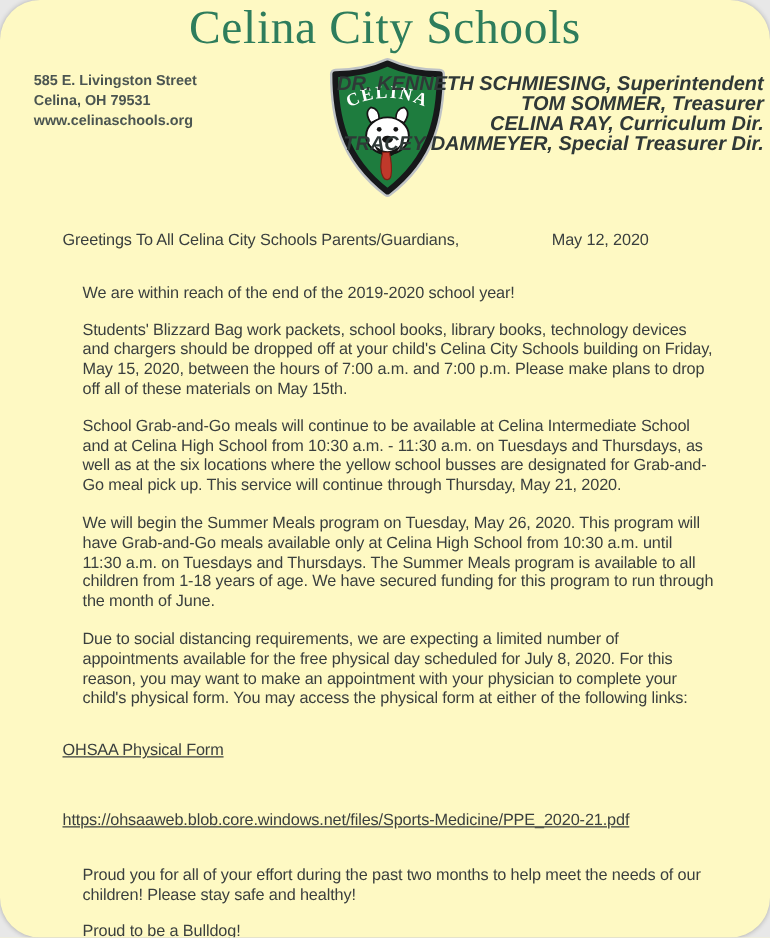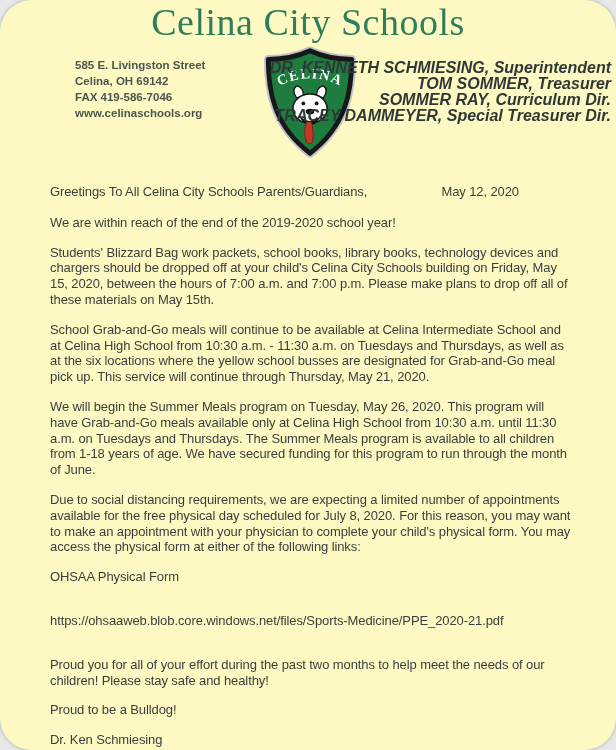--- a/index.html
+++ b/index.html
@@ -21,61 +21,61 @@
     font-size:38px;
     letter-spacing:.5px;
     color:#2e7d5c;
     font-weight:400;
   }
   .address-block{
     position:absolute;left:27px;top:57px;
     font-size:11.5px;font-weight:bold;
     color:#4b5551;line-height:16px;
   }
-  .address-line{white-space:pre;margin-left:48px;}
+  .address-line{white-space:pre;}
   .admin-block{
     position:absolute;right:5px;top:60px;
     text-align:right;
     font-size:16px;font-weight:bold;font-style:italic;
     color:#2f3837;line-height:16px;
   }
   .logo{
     position:absolute;left:261px;top:46px;
     width:98px;height:112px;
   }
   .letter-body{
     position:absolute;left:50px;top:184px;width:522px;
     font-size:13px;line-height:15.8px;
     letter-spacing:-0.1px;
   }
   .greeting-row{
     display:flex;justify-content:space-between;align-items:flex-start;
-    margin-bottom:15px;
+    margin-bottom:26px;
   }
   .date{padding-right:53px;white-space:nowrap;}
-  .para{margin:0 0 14px 0;}
+  .para{margin:0 0 14px 16px;}
   .doc-link{
     display:inline-block;
-    margin:0 0 14px 0;
+    margin:12px 0 14px 0;
     color:#3a3f3e;
+    text-decoration:underline;
     cursor:pointer;
   }
   .link-wrap{margin:2px 0 14px 0;}
 </style>
 </head>
 <body>
 
 <div class="page">
 
   <div class="page-title">Celina City Schools</div>
 
   <div class="address-block">
     <div class="address-line">585 E. Livingston Street</div>
-    <div class="address-line">Celina, OH 69142</div>
-    <div class="address-line">FAX 419-586-7046</div>
+    <div class="address-line">Celina, OH 79531</div>
     <div class="address-line">www.celinaschools.org</div>
   </div>
 
   <svg class="logo" viewBox="0 0 100 118" xmlns="http://www.w3.org/2000/svg" xmlns:xlink="http://www.w3.org/1999/xlink">
     <path d="M50,5 C63,11 80,14 94,14 C94,48 88,84 50,113 C12,84 6,48 6,14 C20,14 37,11 50,5 Z" fill="#ffffff" stroke="#bfc3c5" stroke-width="9" stroke-linejoin="round"></path>
     <path d="M50,5 C63,11 80,14 94,14 C94,48 88,84 50,113 C12,84 6,48 6,14 C20,14 37,11 50,5 Z" fill="#1e7c3e" stroke="#17181a" stroke-width="5" stroke-linejoin="round"></path>
     <path id="celina-arc" d="M14,44 Q50,24 86,44" fill="none"></path>
     <text font-family="Liberation Serif, serif" font-size="15" font-weight="bold" fill="#ffffff" letter-spacing="1.5">
       <textPath href="#celina-arc" xlink:href="#celina-arc" startOffset="50%" text-anchor="middle">CELINA</textPath>
     </text>
@@ -89,21 +89,21 @@
       <path d="M38,72.5 q12,13 24,0 q-4.5,11 -12,11 q-7.5,0 -12,-11 Z" fill="#141414"></path>
       <circle cx="41.5" cy="74.5" r="1.1" fill="#ffffff"></circle>
       <circle cx="58.5" cy="74.5" r="1.1" fill="#ffffff"></circle>
       <path d="M46,80 c-2,8 -2.3,16.5 0.5,21 c1.8,3 5.6,2.6 6.4,-1.2 c1,-5 0.3,-14 -1.4,-19.8 Z" fill="#c0392b" stroke="#7c1f14" stroke-width="1"></path>
     </g>
   </svg>
 
   <div class="admin-block">
     <div>DR. KENNETH SCHMIESING, Superintendent</div>
     <div>TOM SOMMER, Treasurer</div>
-    <div>SOMMER RAY, Curriculum Dir.</div>
+    <div>CELINA RAY, Curriculum Dir.</div>
     <div>TRACEY DAMMEYER, Special Treasurer Dir.</div>
   </div>
 
   <div class="letter-body">
 
     <div class="greeting-row">
       <span>Greetings To All Celina City Schools Parents/Guardians,</span>
       <span class="date">May 12, 2020</span>
     </div>
 

